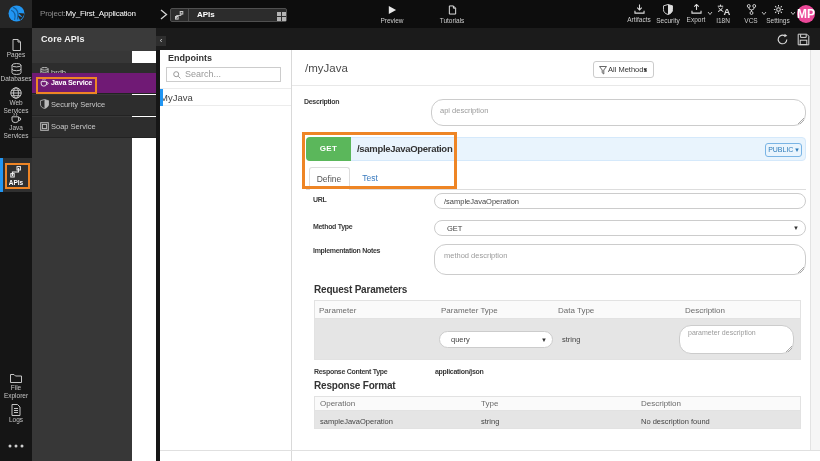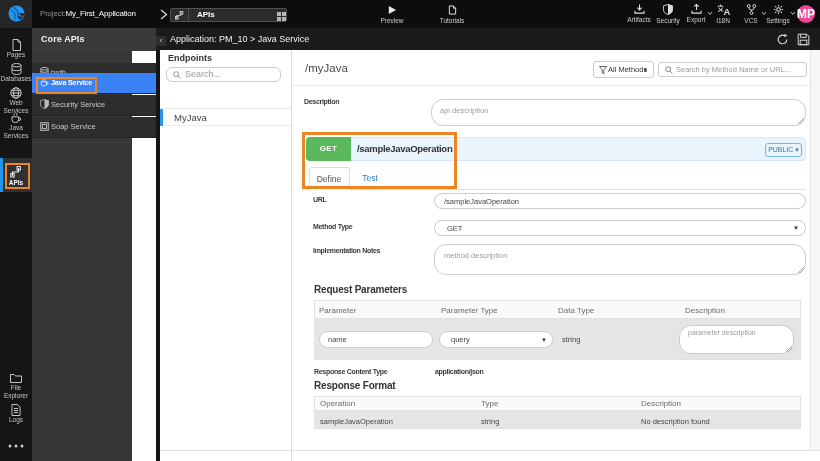--- a/index.html
+++ b/index.html
@@ -27,36 +27,36 @@
   .rlbl { position:absolute; width:32px; text-align:center; font-size:6.5px; line-height:7.5px; color:#c4c4c4; white-space:nowrap; }
   #rail-apis { position:absolute; left:0; top:130px; width:32px; height:34px; background:#303030; }
   #rail-apis .bluebar { position:absolute; left:0; top:0; width:3px; height:34px; background:#2196f3; }
   #rail-apis .obox { position:absolute; left:5px; top:5px; width:25px; height:26px; border:2px solid #ee8525; }
 
   
   #coreapis { position:absolute; left:32px; top:28px; width:100px; height:433px; background:#373737; }
   #coreapis .hdr { position:absolute; left:0; top:0; width:124px; height:23px; background:#3a3a3a; line-height:23px; padding-left:9px; font-size:9px; font-weight:bold; color:#f2f2f2; letter-spacing:0.1px; }
   .ca-item { position:absolute; left:0; width:124px; height:21px; background:#2d2d2d; border-bottom:1px solid #232323; color:#c9c9c9; font-size:7.5px; line-height:20px; white-space:nowrap; }
   .ca-item svg { vertical-align:-1.5px; margin-left:8px; margin-right:2px; }
-  .ca-item.sel { background:#3b82f6; color:#fff; font-weight:bold; letter-spacing:-0.2px; font-size:7.2px; }
+  .ca-item.sel { background:#701a75; color:#fff; font-weight:bold; letter-spacing:-0.2px; font-size:7.2px; }
   #ca-obox { position:absolute; left:4px; top:48.5px; width:61px; height:17.5px; border:2px solid #ee8525; pointer-events:none; }
 
   
   #pstrip { position:absolute; left:156px; top:28px; width:4px; height:433px; background:#161616; }
   #collbtn { position:absolute; left:156px; top:36px; width:10px; height:10px; background:#2e2e2e; color:#d8d8d8; font-size:8px; line-height:10px; text-align:center; z-index:3; }
 
   
   #appheader { position:absolute; left:156px; top:28px; width:664px; height:22px; background:#1b1b1b; }
   #appheader .t { position:absolute; left:14px; top:0; height:22px; line-height:22px; font-size:9px; color:#f2f2f2; white-space:nowrap; }
 
   
   #endpoints { position:absolute; left:160px; top:50px; width:132px; height:411px; background:#fff; border-right:1px solid #d9d9d9; }
   #endpoints .title { position:absolute; left:8px; top:3px; font-size:9px; font-weight:bold; color:#333; }
-  #endpoints .search { position:absolute; left:6px; top:17px; width:115px; height:15px; border:1px solid #ccc; border-radius:6px; background:#fff; color:#999; font-size:9px; line-height:13px; padding-left:18px; }
-  #myjava { position:absolute; left:0; top:38px; width:131px; height:18px; border-top:1px solid #ececec; border-bottom:1px solid #ececec; background:#fff; font-size:9.5px; color:#444; line-height:17px; padding-left:14px;margin-top:20px; }
+  #endpoints .search { position:absolute; left:6px; top:17px; width:115px; height:15px; border:1px solid #ccc; border-radius:0; background:#fff; color:#999; font-size:9px; line-height:13px; padding-left:18px; }
+  #myjava { position:absolute; left:0; top:38px; width:131px; height:18px; border-top:1px solid #ececec; border-bottom:1px solid #ececec; background:#fff; font-size:9.5px; color:#444; line-height:17px; padding-left:0; }
   #myjava .bar { position:absolute; left:0; top:0; width:3px; height:17px; background:#2196f3; }
 
   
   #main { position:absolute; left:292px; top:50px; width:528px; height:411px; background:#fff; }
   #scrollstrip { position:absolute; left:810px; top:50px; width:10px; height:400px; background:#f6f6f6; border-left:1px solid #e3e3e3; }
   #bottomline { position:absolute; left:160px; top:450px; width:660px; height:1px; background:#e0e0e0; }
 
   .lab { position:absolute; font-weight:bold; font-size:7px; letter-spacing:-0.3px; color:#3a3a3a; white-space:nowrap; }
   .inp { position:absolute; border:1px solid #ccc; border-radius:12px; background:#fff; }
   .ph { color:#9b9b9b; }
@@ -268,21 +268,20 @@
     <div class="ca-item" style="top:67px;">
       <svg width="9" height="10" viewBox="0 0 11 12">
           <path d="M5.5,0.5 L10.5,2 L10.5,6 Q10.5,10 5.5,11.5 Q0.5,10 0.5,6 L0.5,2 Z" fill="none" stroke="#bbb"></path>
           <path d="M5.5,0.5 L10.5,2 L10.5,6 Q10.5,10 5.5,11.5 Z" fill="#bbb"></path>
         </svg>Security Service</div>
     <div id="ca-obox"></div>
   </div>
   <div id="pstrip"></div>
 
   <div id="appheader">
-    <div class="t">Application: PM_10 &gt; Java Service</div>
     <svg class="abs" style="left:620px;top:5px" width="13" height="13" viewBox="0 0 13 13">
         <path d="M10.8,6.5 A4.3,4.3 0 1 1 8.9,2.9" stroke="#d8d8d8" stroke-width="1.1" fill="none"></path>
         <path d="M8.5,0.8 L11.3,2.7 L8.3,4.3 Z" fill="#d8d8d8"></path>
       </svg>
     <svg class="abs" style="left:641px;top:5px" width="13" height="13" viewBox="0 0 13 13">
         <path d="M1.2,1.2 L9.8,1.2 L11.8,3.2 L11.8,11.8 L1.2,11.8 Z" fill="none" stroke="#d8d8d8" stroke-width="1"></path>
         <path d="M3.6,1.4 L3.6,4.4 L9.2,4.4 L9.2,1.4" fill="none" stroke="#d8d8d8" stroke-width="1"></path>
         <rect x="3.2" y="7.2" width="6.6" height="4.4" fill="none" stroke="#d8d8d8" stroke-width="1"></rect>
       </svg>
   </div>
@@ -301,27 +300,20 @@
   <div id="main">
 
     <div class="abs nw" style="left:13px;top:11.5px;font-size:11.5px;color:#4a4a4a;">/myJava</div>
     <div class="abs inp" style="left:301px;top:11px;width:61px;height:17px;border-radius:3px;">
       <svg class="abs" style="left:5px;top:4px" width="8" height="9" viewBox="0 0 8 9">
           <path d="M0.5,0.5 L7.5,0.5 L4.8,4 L4.8,8 L3.2,6.8 L3.2,4 Z" fill="none" stroke="#666"></path>
         </svg>
       <span class="abs nw" style="left:14px;top:0;line-height:16px;font-size:7.5px;color:#333;">All Methods</span>
       <span class="abs" style="right:5px;top:0;line-height:16px;font-size:5.5px;color:#333;">▼</span>
     </div>
-    <div class="abs inp" style="left:366px;top:12px;width:149px;height:15px;border-radius:3px;">
-      <svg class="abs" style="left:6px;top:3px" width="8" height="8" viewBox="0 0 8 8">
-          <circle cx="3.2" cy="3.2" r="2.5" fill="none" stroke="#888"></circle>
-          <path d="M5.2,5.2 L7.4,7.4" stroke="#888"></path>
-        </svg>
-      <span class="abs nw" style="left:17px;top:0;line-height:14px;font-size:7.5px;color:#999;">Search by Method Name or URL...</span>
-    </div>
     <div class="abs" style="left:0;top:35px;width:518px;height:1px;background:#e8e8e8;"></div>
 
     <div class="lab" style="left:12px;top:48px;">Description</div>
     <div class="inp" style="left:139px;top:49px;width:375px;height:27px;">
       <span class="abs ph nw" style="left:8px;top:6px;font-size:7.5px;">api description</span>
       <div class="rs"></div>
     </div>
 
     <div id="methodbar">
       <div id="getbtn">GET</div>
@@ -349,23 +341,20 @@
     </div>
 
     <div class="h2" style="left:22px;top:234px;">Request Parameters</div>
 
     <div class="tbl" style="left:22px;top:250px;width:487px;height:60px;">
       <div class="abs" style="left:0;top:0;width:485px;height:18px;background:#fafafa;border-bottom:1px solid #e2e2e2;"></div>
       <div class="hcell" style="left:4px;top:5px;">Parameter</div>
       <div class="hcell" style="left:126px;top:5px;">Parameter Type</div>
       <div class="hcell" style="left:243px;top:5px;">Data Type</div>
       <div class="hcell" style="left:370px;top:5px;">Description</div>
-      <div class="inp" style="left:4px;top:30px;width:114px;height:17px;">
-          <span class="abs nw" style="left:8px;top:0;line-height:16px;font-size:7.5px;color:#444;">name</span>
-        </div>
       <div class="inp" style="left:124px;top:30px;width:114px;height:17px;">
         <span class="abs nw" style="left:11px;top:0;line-height:16px;font-size:7.5px;color:#444;">query</span>
         <span class="abs" style="right:5px;top:0;line-height:16px;font-size:6px;color:#333;">▼</span>
       </div>
       <div class="bcell" style="left:247px;top:34px;">string</div>
       <div class="inp" style="left:364px;top:24px;width:115px;height:29px;">
         <span class="abs ph nw" style="left:8px;top:3px;font-size:7px;">parameter description</span>
         <div class="rs"></div>
       </div>
     </div>

